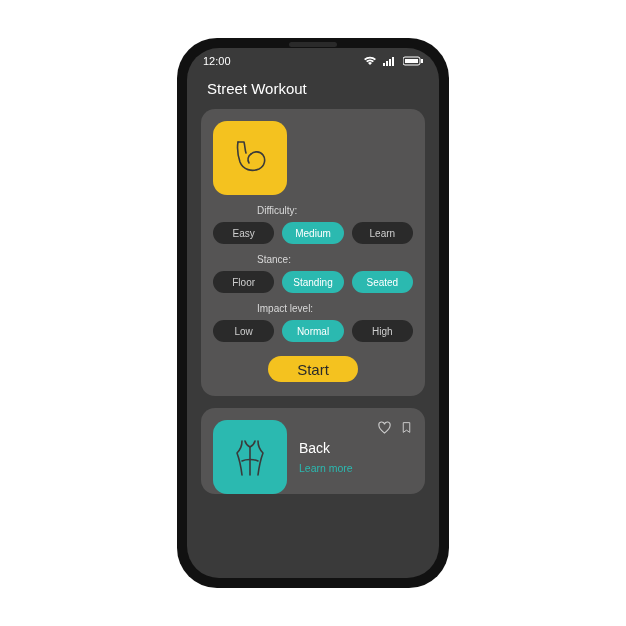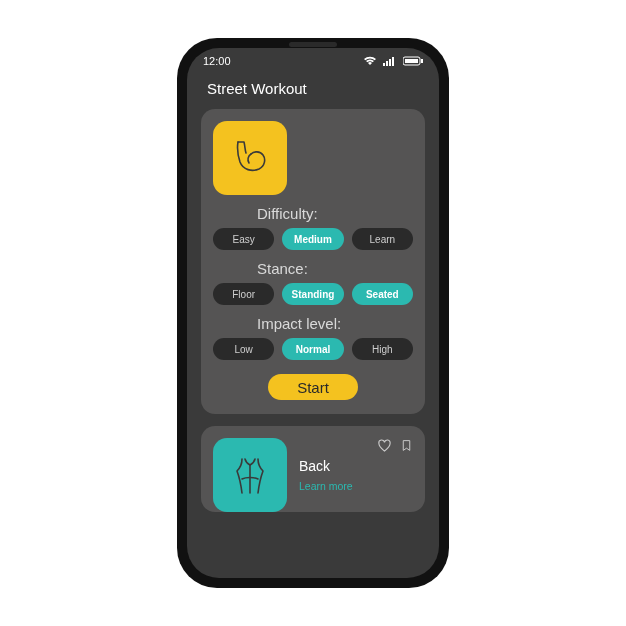--- a/index.html
+++ b/index.html
@@ -50,30 +50,30 @@
     flex: 0 0 auto;
   }
   .thumb.yellow { background: #f4c21f; }
   .thumb.teal { background: #2bb9b0; }
   .head-right { flex: 1; position: relative; padding-top: 2px; }
   .head-icons { position: absolute; top: 0; right: 0; display: flex; gap: 8px; }
   .cat-title { color: #fff; font-size: 14px; margin-top: 18px; margin-bottom: 4px; }
   .filter-label { color: #f4c21f; font-size: 10.5px; }
   .learn-more { color: #2bb9b0; font-size: 10.5px; display: block; text-align: left; margin-top: 6px; }
   .filter-section { margin-top: 10px; }
-  .filter-name { color: #d9d9d9; font-size: 15px; margin-bottom: 6px; padding-left: 44px; }
+  .filter-name { color: #d9d9d9; font-size: 10px; margin-bottom: 6px; padding-left: 44px; }
   .chips { display: flex; gap: 8px; }
   .chip {
     height: 22px; border-radius: 11px;
     display: flex; align-items: center; justify-content: center;
     font-size: 10px; flex: 1; min-width: 0;
     color: #cfcfcf; background: #2a2a2a;
     cursor: pointer;
   }
-  .chip.active { background: #2bb9b0; color: #fff; font-weight: bold; }
+  .chip.active { background: #2bb9b0; color: #fff; }
   .start-row { display: flex; justify-content: center; margin-top: 14px; }
   .start-btn {
     background: #f4c21f; color: #2a2a2a;
     border-radius: 13px; height: 26px; width: 90px;
     display: flex; align-items: center; justify-content: center;
     font-size: 15px; font-weight: 500; cursor: pointer;
   }
   .card.peek { padding-bottom: 0; }
   .notch-dot {
     position: absolute; top: 4px; left: 50%; transform: translateX(-50%);

